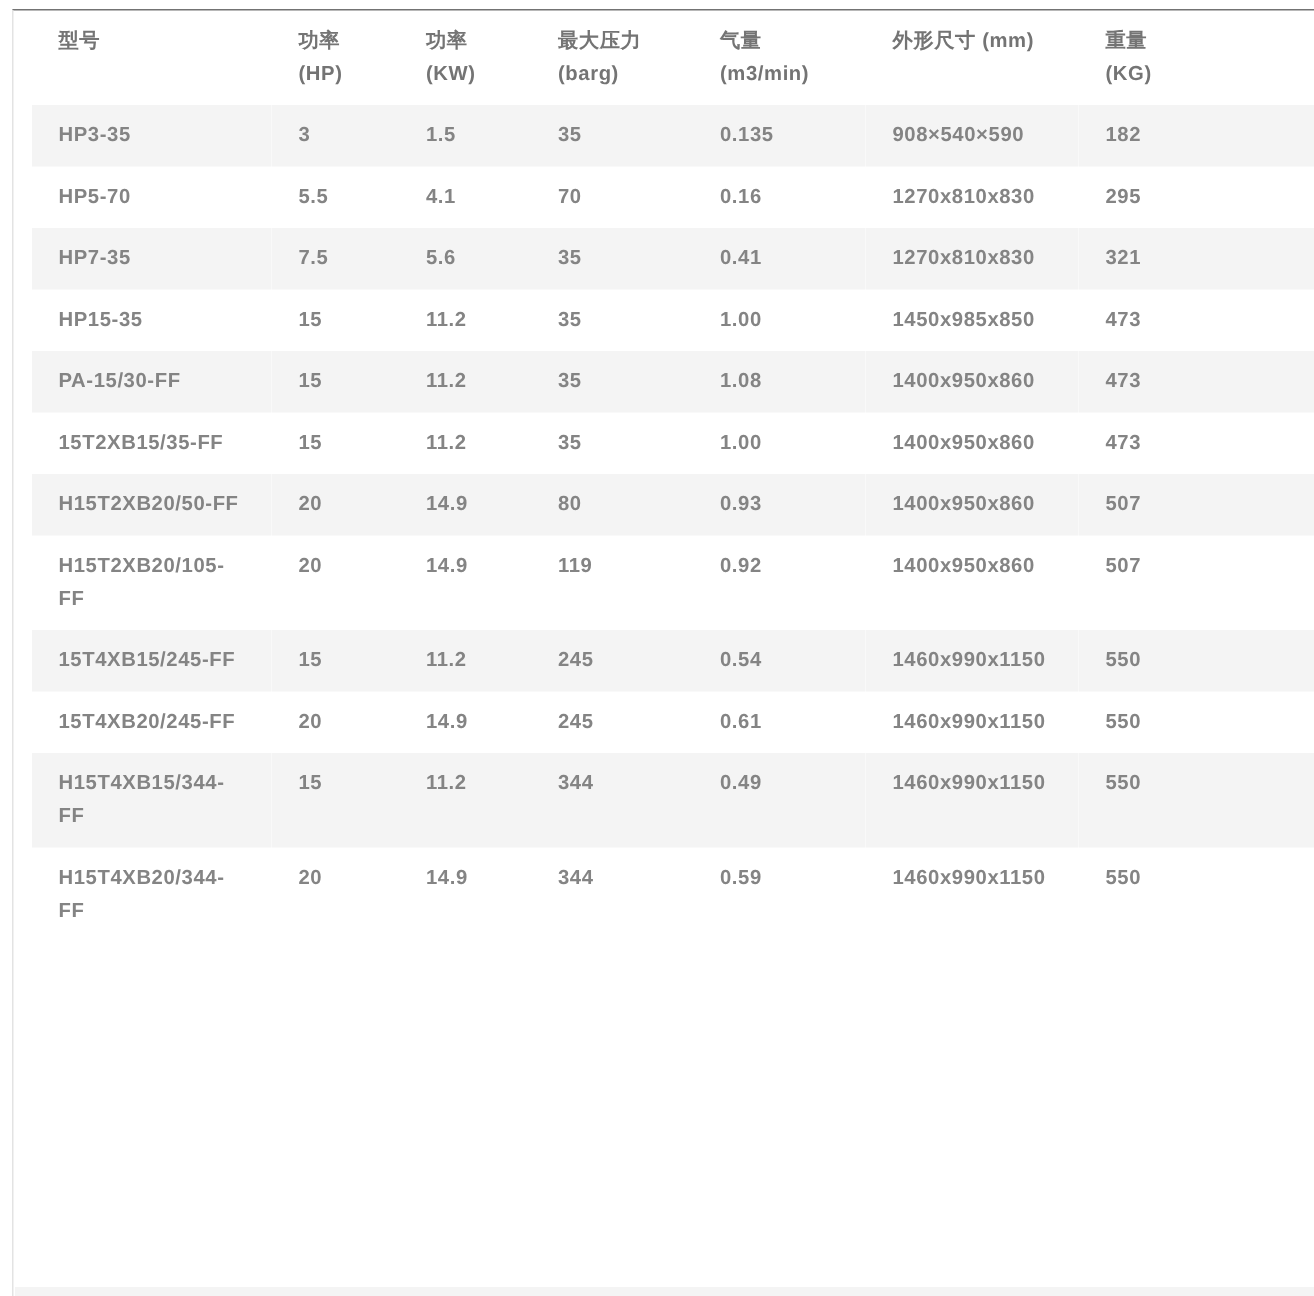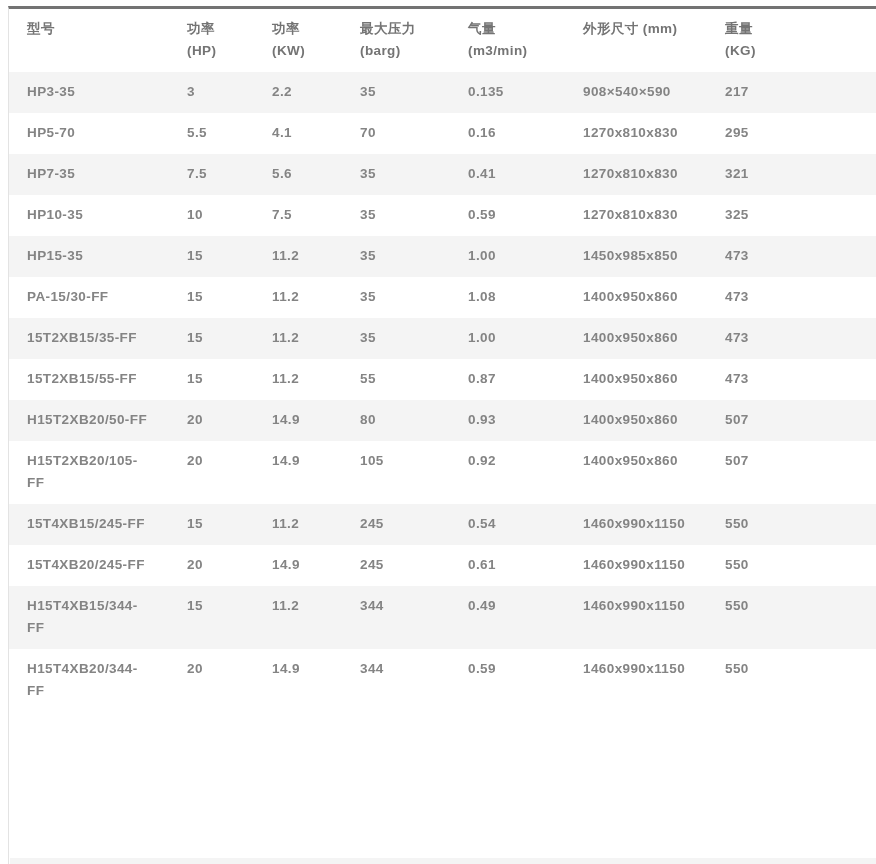--- a/index.html
+++ b/index.html
@@ -11,23 +11,24 @@
     background: #ffffff;
     overflow: hidden;
     font-family: "Liberation Sans", "DejaVu Sans", sans-serif;
   }
   .table-wrap {
     position: absolute;
     top: 6px;
     left: 8px;
     right: 0;
     bottom: 0;
-    border-top: 3px solid #737373;
+    border-top: 1px solid #737373;
     border-left: 1px solid #e3e3e3;
     background: #ffffff;
+    padding-left: 12px;
   }
   table.spec-table {
     border-collapse: collapse;
     table-layout: fixed;
     width: 100%;
   }
   col.c-model   { width: 160px; }
   col.c-hp      { width: 85px; }
   col.c-kw      { width: 88px; }
   col.c-barg    { width: 108px; }
@@ -90,54 +91,45 @@
 (m3/min)</th>
           <th>外形尺寸 (mm)</th>
           <th>重量
 (KG)</th>
         </tr>
     </thead>
     <tbody id="table-body">
         <tr>
           <td>HP3-35</td>
           <td>3</td>
-          <td>2.2</td>
+          <td>1.5</td>
           <td>35</td>
           <td>0.135</td>
           <td>908×540×590</td>
-          <td>217</td>
+          <td>182</td>
         </tr>
         <tr>
           <td>HP5-70</td>
           <td>5.5</td>
           <td>4.1</td>
           <td>70</td>
           <td>0.16</td>
           <td>1270x810x830</td>
           <td>295</td>
         </tr>
         <tr>
           <td>HP7-35</td>
           <td>7.5</td>
           <td>5.6</td>
           <td>35</td>
           <td>0.41</td>
           <td>1270x810x830</td>
           <td>321</td>
         </tr>
         <tr>
-          <td>HP10-35</td>
-          <td>10</td>
-          <td>7.5</td>
-          <td>35</td>
-          <td>0.59</td>
-          <td>1270x810x830</td>
-          <td>325</td>
-        </tr>
-        <tr>
           <td>HP15-35</td>
           <td>15</td>
           <td>11.2</td>
           <td>35</td>
           <td>1.00</td>
           <td>1450x985x850</td>
           <td>473</td>
         </tr>
         <tr>
           <td>PA-15/30-FF</td>
@@ -151,43 +143,34 @@
         <tr>
           <td>15T2XB15/35-FF</td>
           <td>15</td>
           <td>11.2</td>
           <td>35</td>
           <td>1.00</td>
           <td>1400x950x860</td>
           <td>473</td>
         </tr>
         <tr>
-          <td>15T2XB15/55-FF</td>
-          <td>15</td>
-          <td>11.2</td>
-          <td>55</td>
-          <td>0.87</td>
-          <td>1400x950x860</td>
-          <td>473</td>
-        </tr>
-        <tr>
           <td>H15T2XB20/50-FF</td>
           <td>20</td>
           <td>14.9</td>
           <td>80</td>
           <td>0.93</td>
           <td>1400x950x860</td>
           <td>507</td>
         </tr>
         <tr>
           <td>H15T2XB20/105-
 FF</td>
           <td>20</td>
           <td>14.9</td>
-          <td>105</td>
+          <td>119</td>
           <td>0.92</td>
           <td>1400x950x860</td>
           <td>507</td>
         </tr>
         <tr>
           <td>15T4XB15/245-FF</td>
           <td>15</td>
           <td>11.2</td>
           <td>245</td>
           <td>0.54</td>

